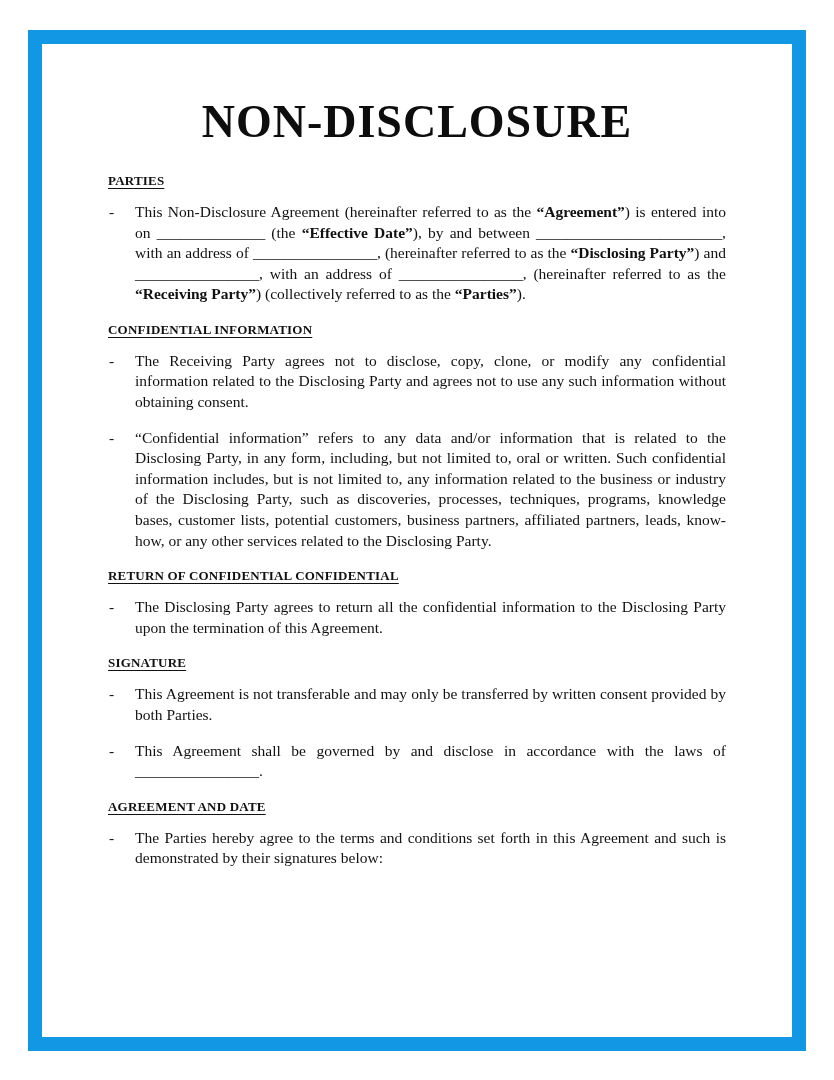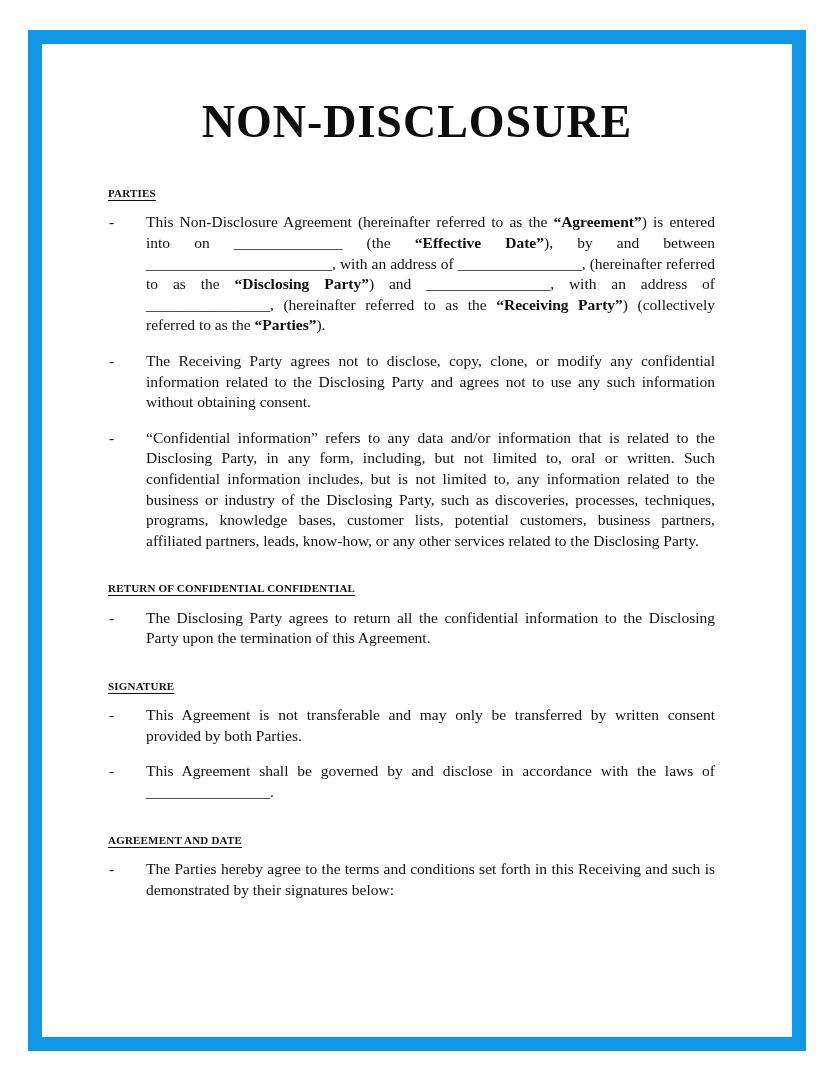--- a/index.html
+++ b/index.html
@@ -39,43 +39,43 @@
     font-size: 46px;
     line-height: 68px;
     font-weight: bold;
     letter-spacing: 1px;
     color: #0d0d0d;
   }
   .doc-title .title-line {
     display: block;
   }
   .sec-heading {
-    font-size: 11px;
+    font-size: 13px;
     line-height: 1.3;
     font-weight: bold;
     text-decoration: underline;
     text-underline-offset: 3px;
     letter-spacing: 0.2px;
-    margin: 30px 0 12px 0;
+    margin: 17px 0 12px 0;
   }
   .doc-section { margin: 0; }
   .bullet {
     position: relative;
     padding-left: 27px;
     margin: 0 0 15px 0;
   }
   .bullet .dash {
     position: absolute;
     left: 1px;
     top: 0;
     font-size: 15.5px;
     line-height: 1.33;
   }
   .bullet-text {
-    margin: 11px;
+    margin: 0;
     font-size: 15.5px;
     line-height: 1.33;
     text-align: justify;
   }
   .bullet-text b { font-weight: bold; }
 </style>
 </head>
 <body>
 
 <div class="canvas">
@@ -88,20 +88,21 @@
 
       <section class="doc-section">
         <h2 class="sec-heading">PARTIES</h2>
         <div class="bullet">
           <span class="dash">-</span>
           <p class="bullet-text"><span>This Non-Disclosure Agreement (hereinafter referred to as the </span><b>“Agreement”</b><span>) is entered into on ______________ (the </span><b>“Effective Date”</b><span>), by and between ________________________, with an address of ________________, (hereinafter referred to as the </span><b>“Disclosing Party”</b><span>) and ________________, with an address of ________________, (hereinafter referred to as the </span><b>“Receiving Party”</b><span>) (collectively referred to as the </span><b>“Parties”</b><span>).</span></p>
         </div>
       </section>
 
       <section class="doc-section">
+        <h2 class="sec-heading">CONFIDENTIAL INFORMATION</h2>
         <div class="bullet">
           <span class="dash">-</span>
           <p class="bullet-text"><span>The Receiving Party agrees not to disclose, copy, clone, or modify any confidential information related to the Disclosing Party and agrees not to use any such information without obtaining consent.</span></p>
         </div>
         <div class="bullet">
           <span class="dash">-</span>
           <p class="bullet-text"><span>“Confidential information” refers to any data and/or information that is related to the Disclosing Party, in any form, including, but not limited to, oral or written. Such confidential information includes, but is not limited to, any information related to the business or industry of the Disclosing Party, such as discoveries, processes, techniques, programs, knowledge bases, customer lists, potential customers, business partners, affiliated partners, leads, know-how, or any other services related to the Disclosing Party.</span></p>
         </div>
       </section>
 
@@ -125,19 +126,19 @@
         <div class="bullet">
           <span class="dash">-</span>
           <p class="bullet-text"><span>This Agreement shall be governed by and disclose in accordance with the laws of ________________.</span></p>
         </div>
       </section>
 
       <section class="doc-section">
         <h2 class="sec-heading">AGREEMENT AND DATE</h2>
         <div class="bullet">
           <span class="dash">-</span>
-          <p class="bullet-text"><span>The Parties hereby agree to the terms and conditions set forth in this Receiving and such is demonstrated by their signatures below:</span></p>
+          <p class="bullet-text"><span>The Parties hereby agree to the terms and conditions set forth in this Agreement and such is demonstrated by their signatures below:</span></p>
         </div>
       </section>
 
     </div>
   </div>
 </div>
 
 </body></html>

